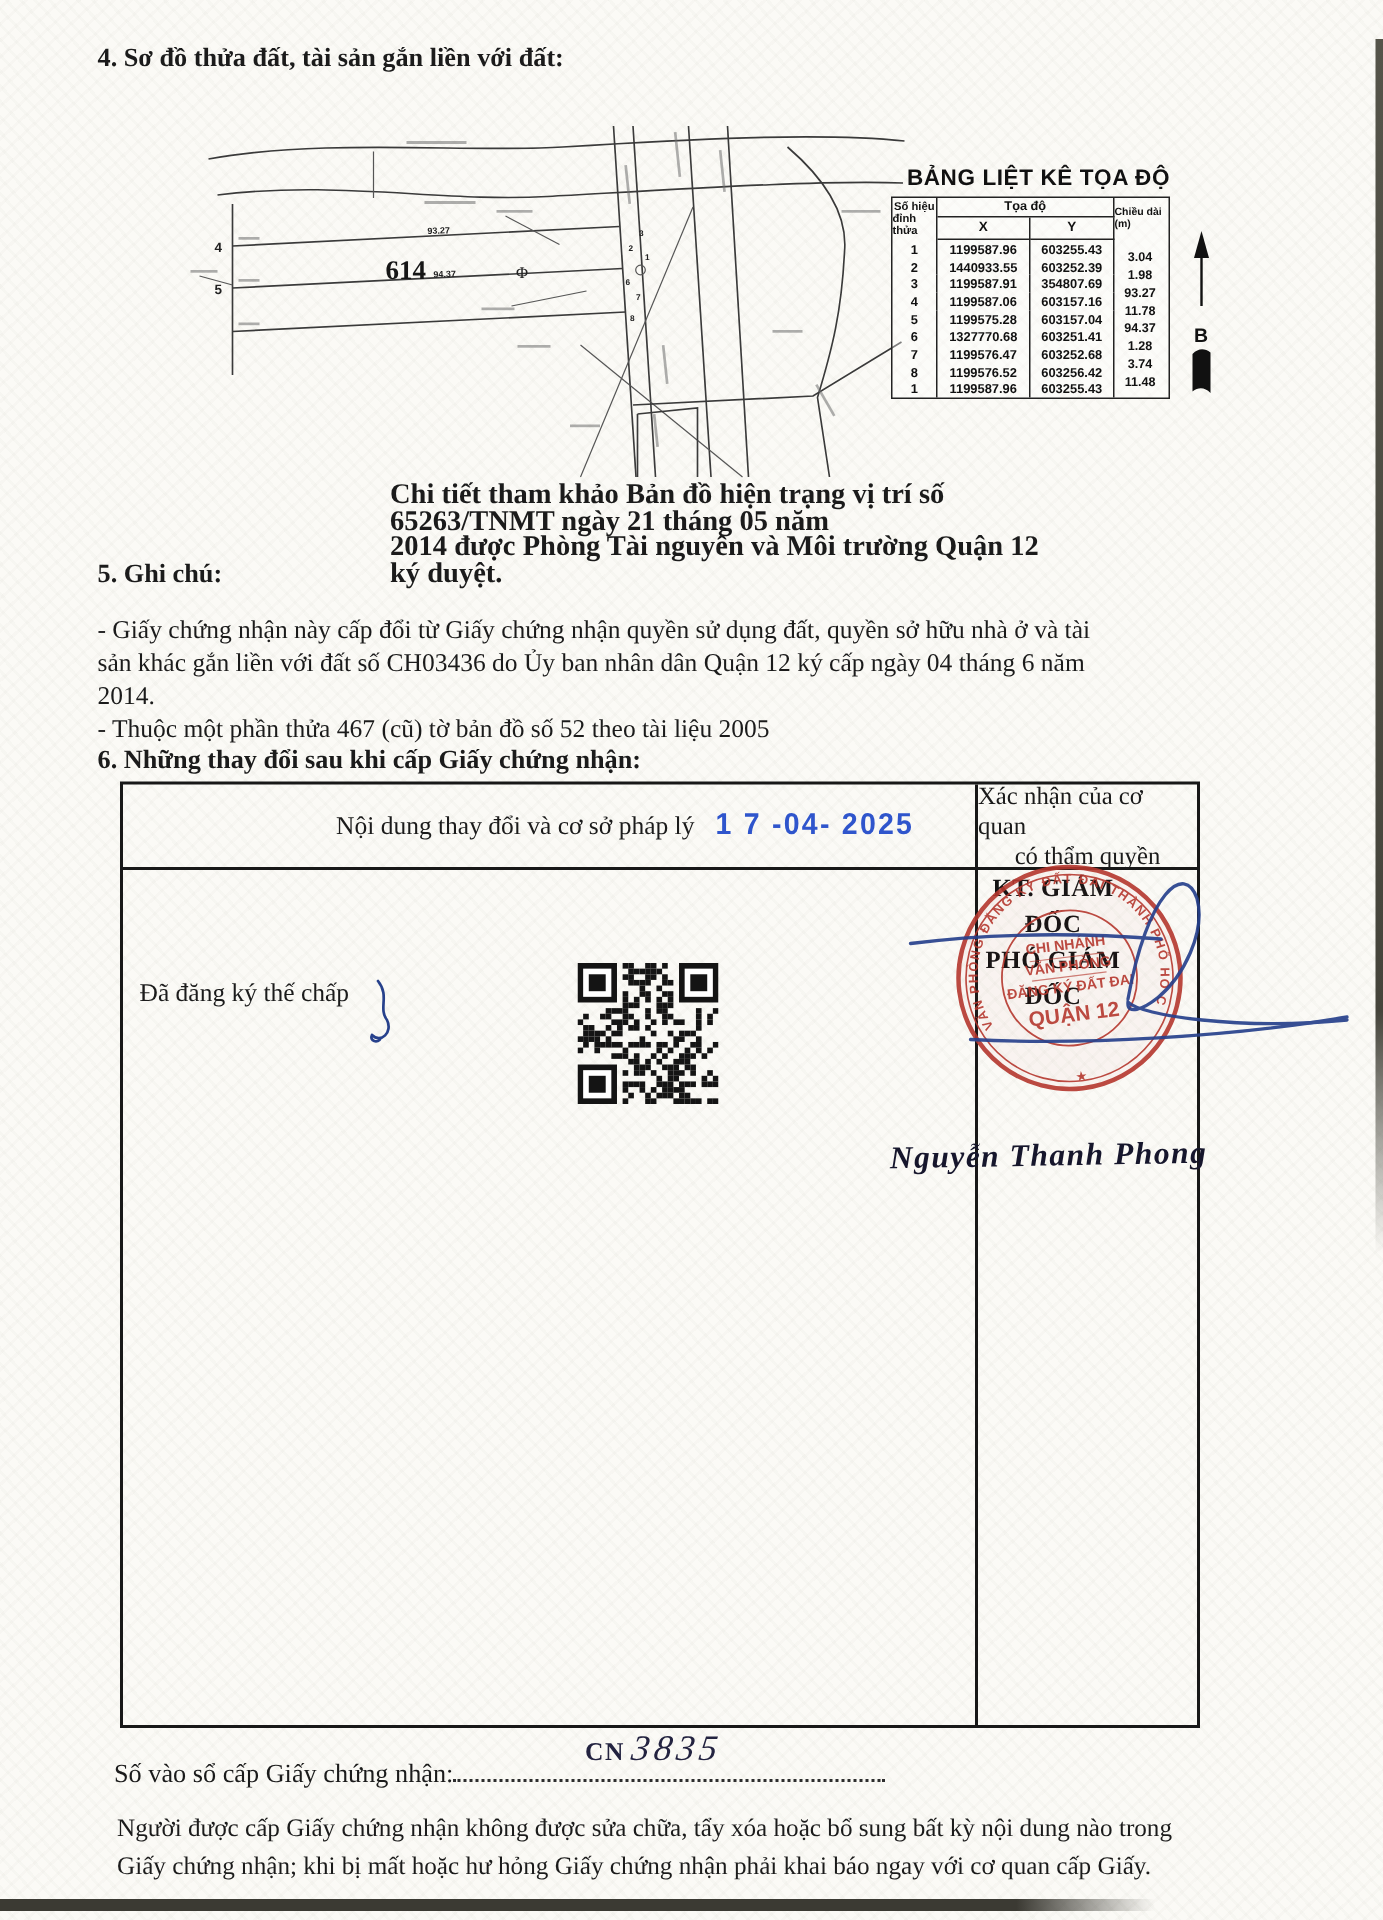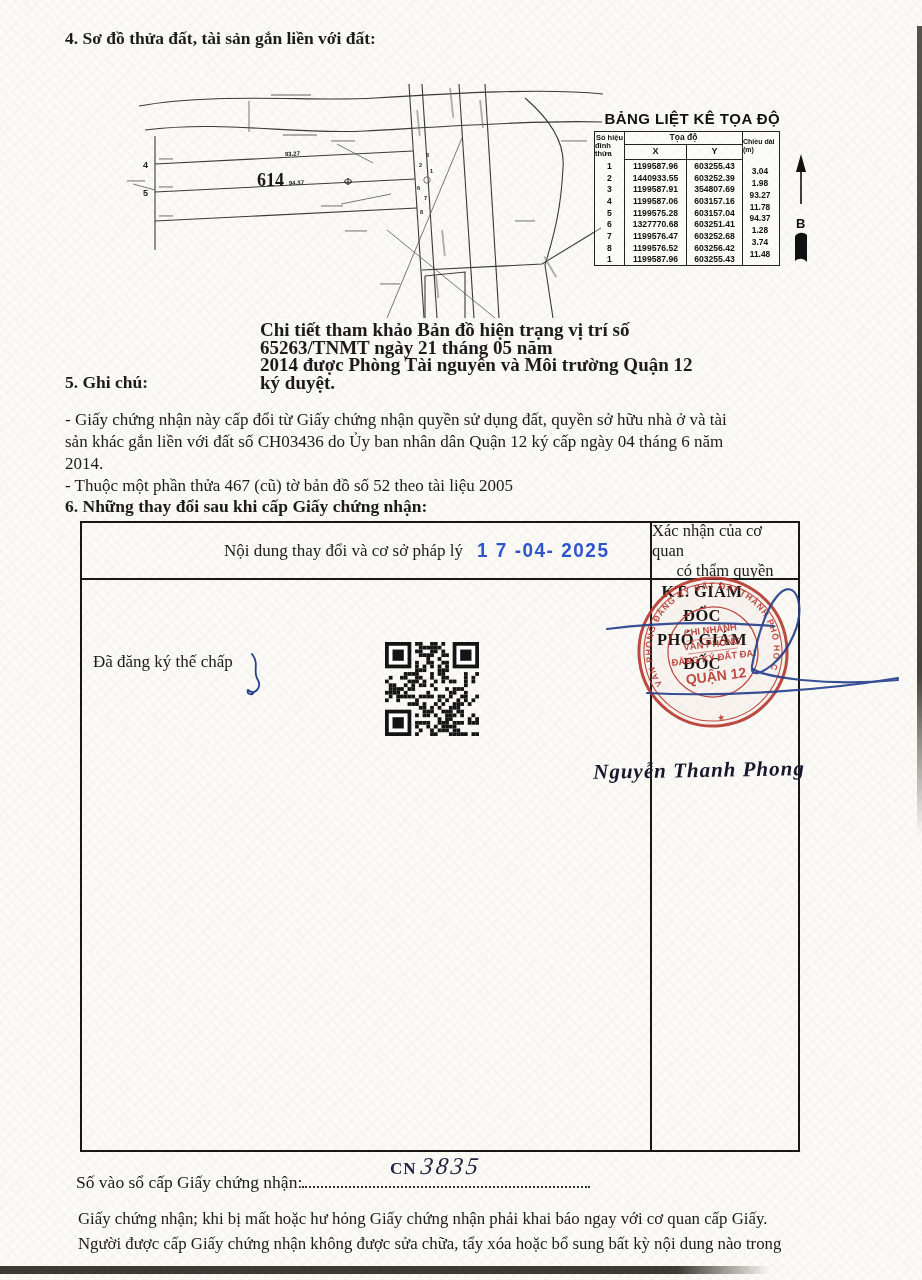--- a/index.html
+++ b/index.html
@@ -465,17 +465,17 @@
   </div>
 
   <div class="abs serial-line" style="left:76px;top:1172px;">
     <span>Số vào sổ cấp Giấy chứng nhận:</span><span class="dots"></span>
   </div>
   <div class="abs serial-value" style="left:390px;top:1153px;">
     <span class="serial-prefix">CN</span><span class="serial-number">3835</span>
   </div>
 
   <div class="abs note" style="left:78px;top:1206px;width:820px;">
+    <div>Người được cấp Giấy chứng nhận không được sửa chữa, tẩy xóa hoặc bổ sung bất kỳ nội dung nào trong</div>
     <div>Giấy chứng nhận; khi bị mất hoặc hư hỏng Giấy chứng nhận phải khai báo ngay với cơ quan cấp Giấy.</div>
-    <div>Người được cấp Giấy chứng nhận không được sửa chữa, tẩy xóa hoặc bổ sung bất kỳ nội dung nào trong</div>
   </div>
 
 </div>
 
 </body></html>

